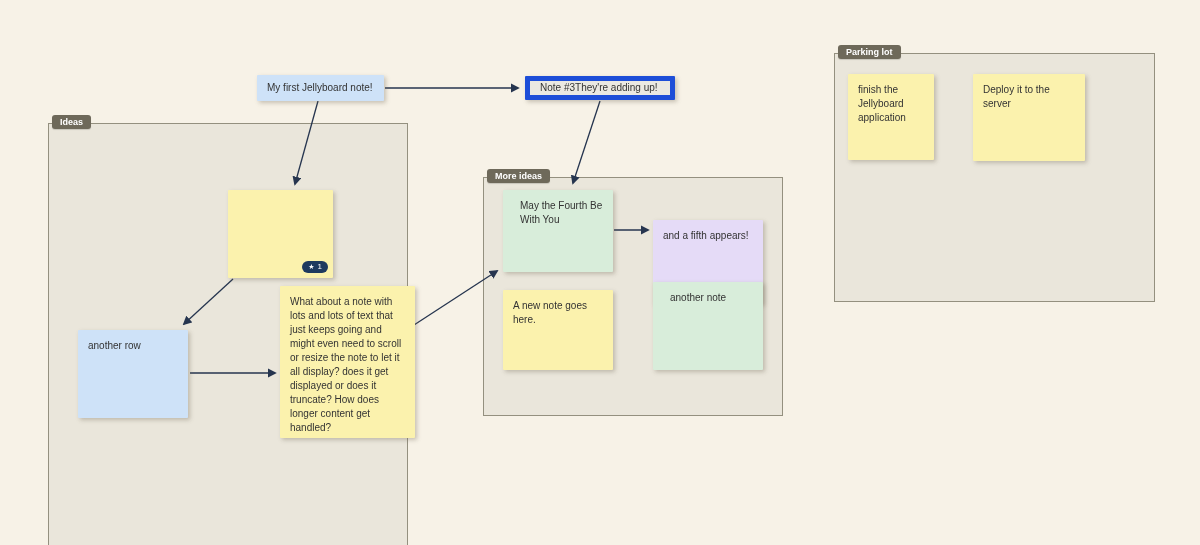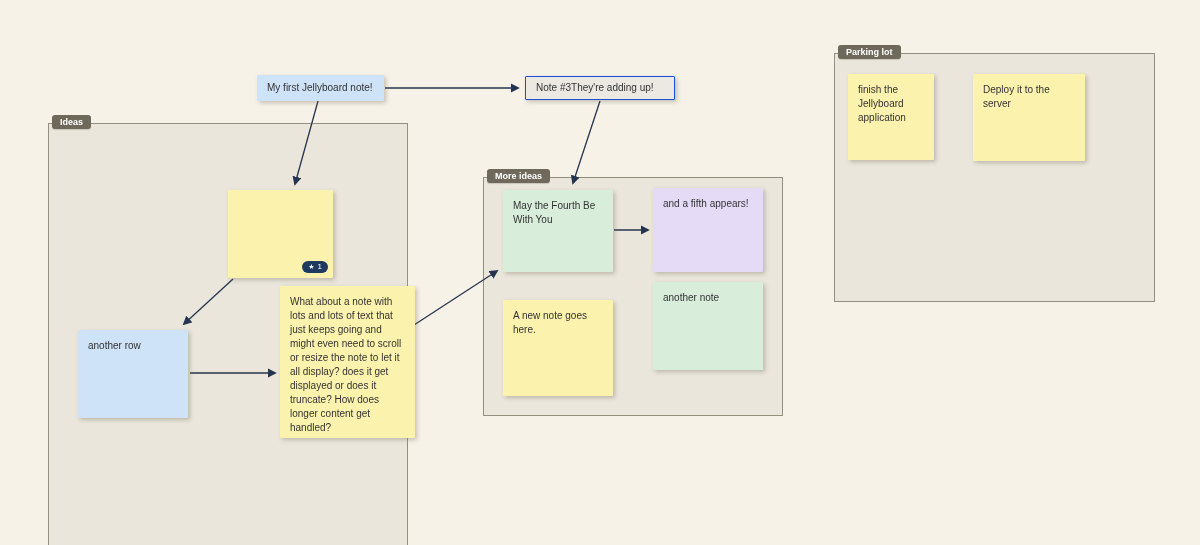--- a/index.html
+++ b/index.html
@@ -19,23 +19,23 @@
   .arrows{position:absolute;left:0;top:0;z-index:2;pointer-events:none;}
   .arrows line{stroke:var(--arrow);stroke-width:1.3;}
   .arrows marker path{fill:var(--arrow);}
   .note{position:absolute;z-index:3;border-radius:1px;color:var(--note-text);
     box-shadow:2px 2px 4px rgba(110,100,80,0.35);}
   .note-text{padding:9px 10px;font-size:10px;line-height:1.4;}
   .mini{display:flex;align-items:center;}
   .mini .note-text{padding:0 10px;}
   .yellow{background:var(--note-yellow);}
   .blue{background:var(--note-blue);}
-  .green{background:var(--note-green);}
-  .purple{background:var(--note-purple);}
-  .gray{background:var(--note-gray);border:1px solid #1d4ed8;}
+  .green{background:var(--note-green);padding-left:7px;}
+  .purple{background:var(--note-purple);margin-top:32px;}
+  .gray{background:var(--note-gray);border:5px solid #1d4ed8;}
   .badge{position:absolute;right:5px;bottom:5px;background:var(--badge-bg);color:#fff;
     font-size:8px;line-height:12px;padding:0 6px;border-radius:7px;display:flex;gap:3px;align-items:center;cursor:pointer;}
   .badge .star{font-size:7px;}
 </style>
 </head>
 <body>
 
 <div class="board">
 
   <div class="frame" style="left:48px;top:123px;width:360px;height:470px">
@@ -82,21 +82,21 @@
   <div class="note yellow" style="left:280px;top:286px;width:135px;height:152px">
     <div class="note-text">What about a note with lots and lots of text that just keeps going and might even need to scroll or resize the note to let it all display? does it get displayed or does it truncate? How does longer content get handled?</div>
   </div>
 
   <div class="note green" style="left:503px;top:190px;width:110px;height:82px">
     <div class="note-text">May the Fourth Be With You</div>
   </div>
   <div class="note purple" style="left:653px;top:188px;width:110px;height:84px">
     <div class="note-text">and a fifth appears!</div>
   </div>
-  <div class="note yellow" style="left:503px;top:300px;width:110px;height:96px">
+  <div class="note yellow" style="left:503px;top:290px;width:110px;height:80px">
     <div class="note-text">A new note goes here.</div>
   </div>
   <div class="note green" style="left:653px;top:282px;width:110px;height:88px">
     <div class="note-text">another note</div>
   </div>
 
   <div class="note yellow" style="left:848px;top:74px;width:86px;height:86px">
     <div class="note-text">finish the Jellyboard application</div>
   </div>
   <div class="note yellow" style="left:973px;top:74px;width:112px;height:87px">

